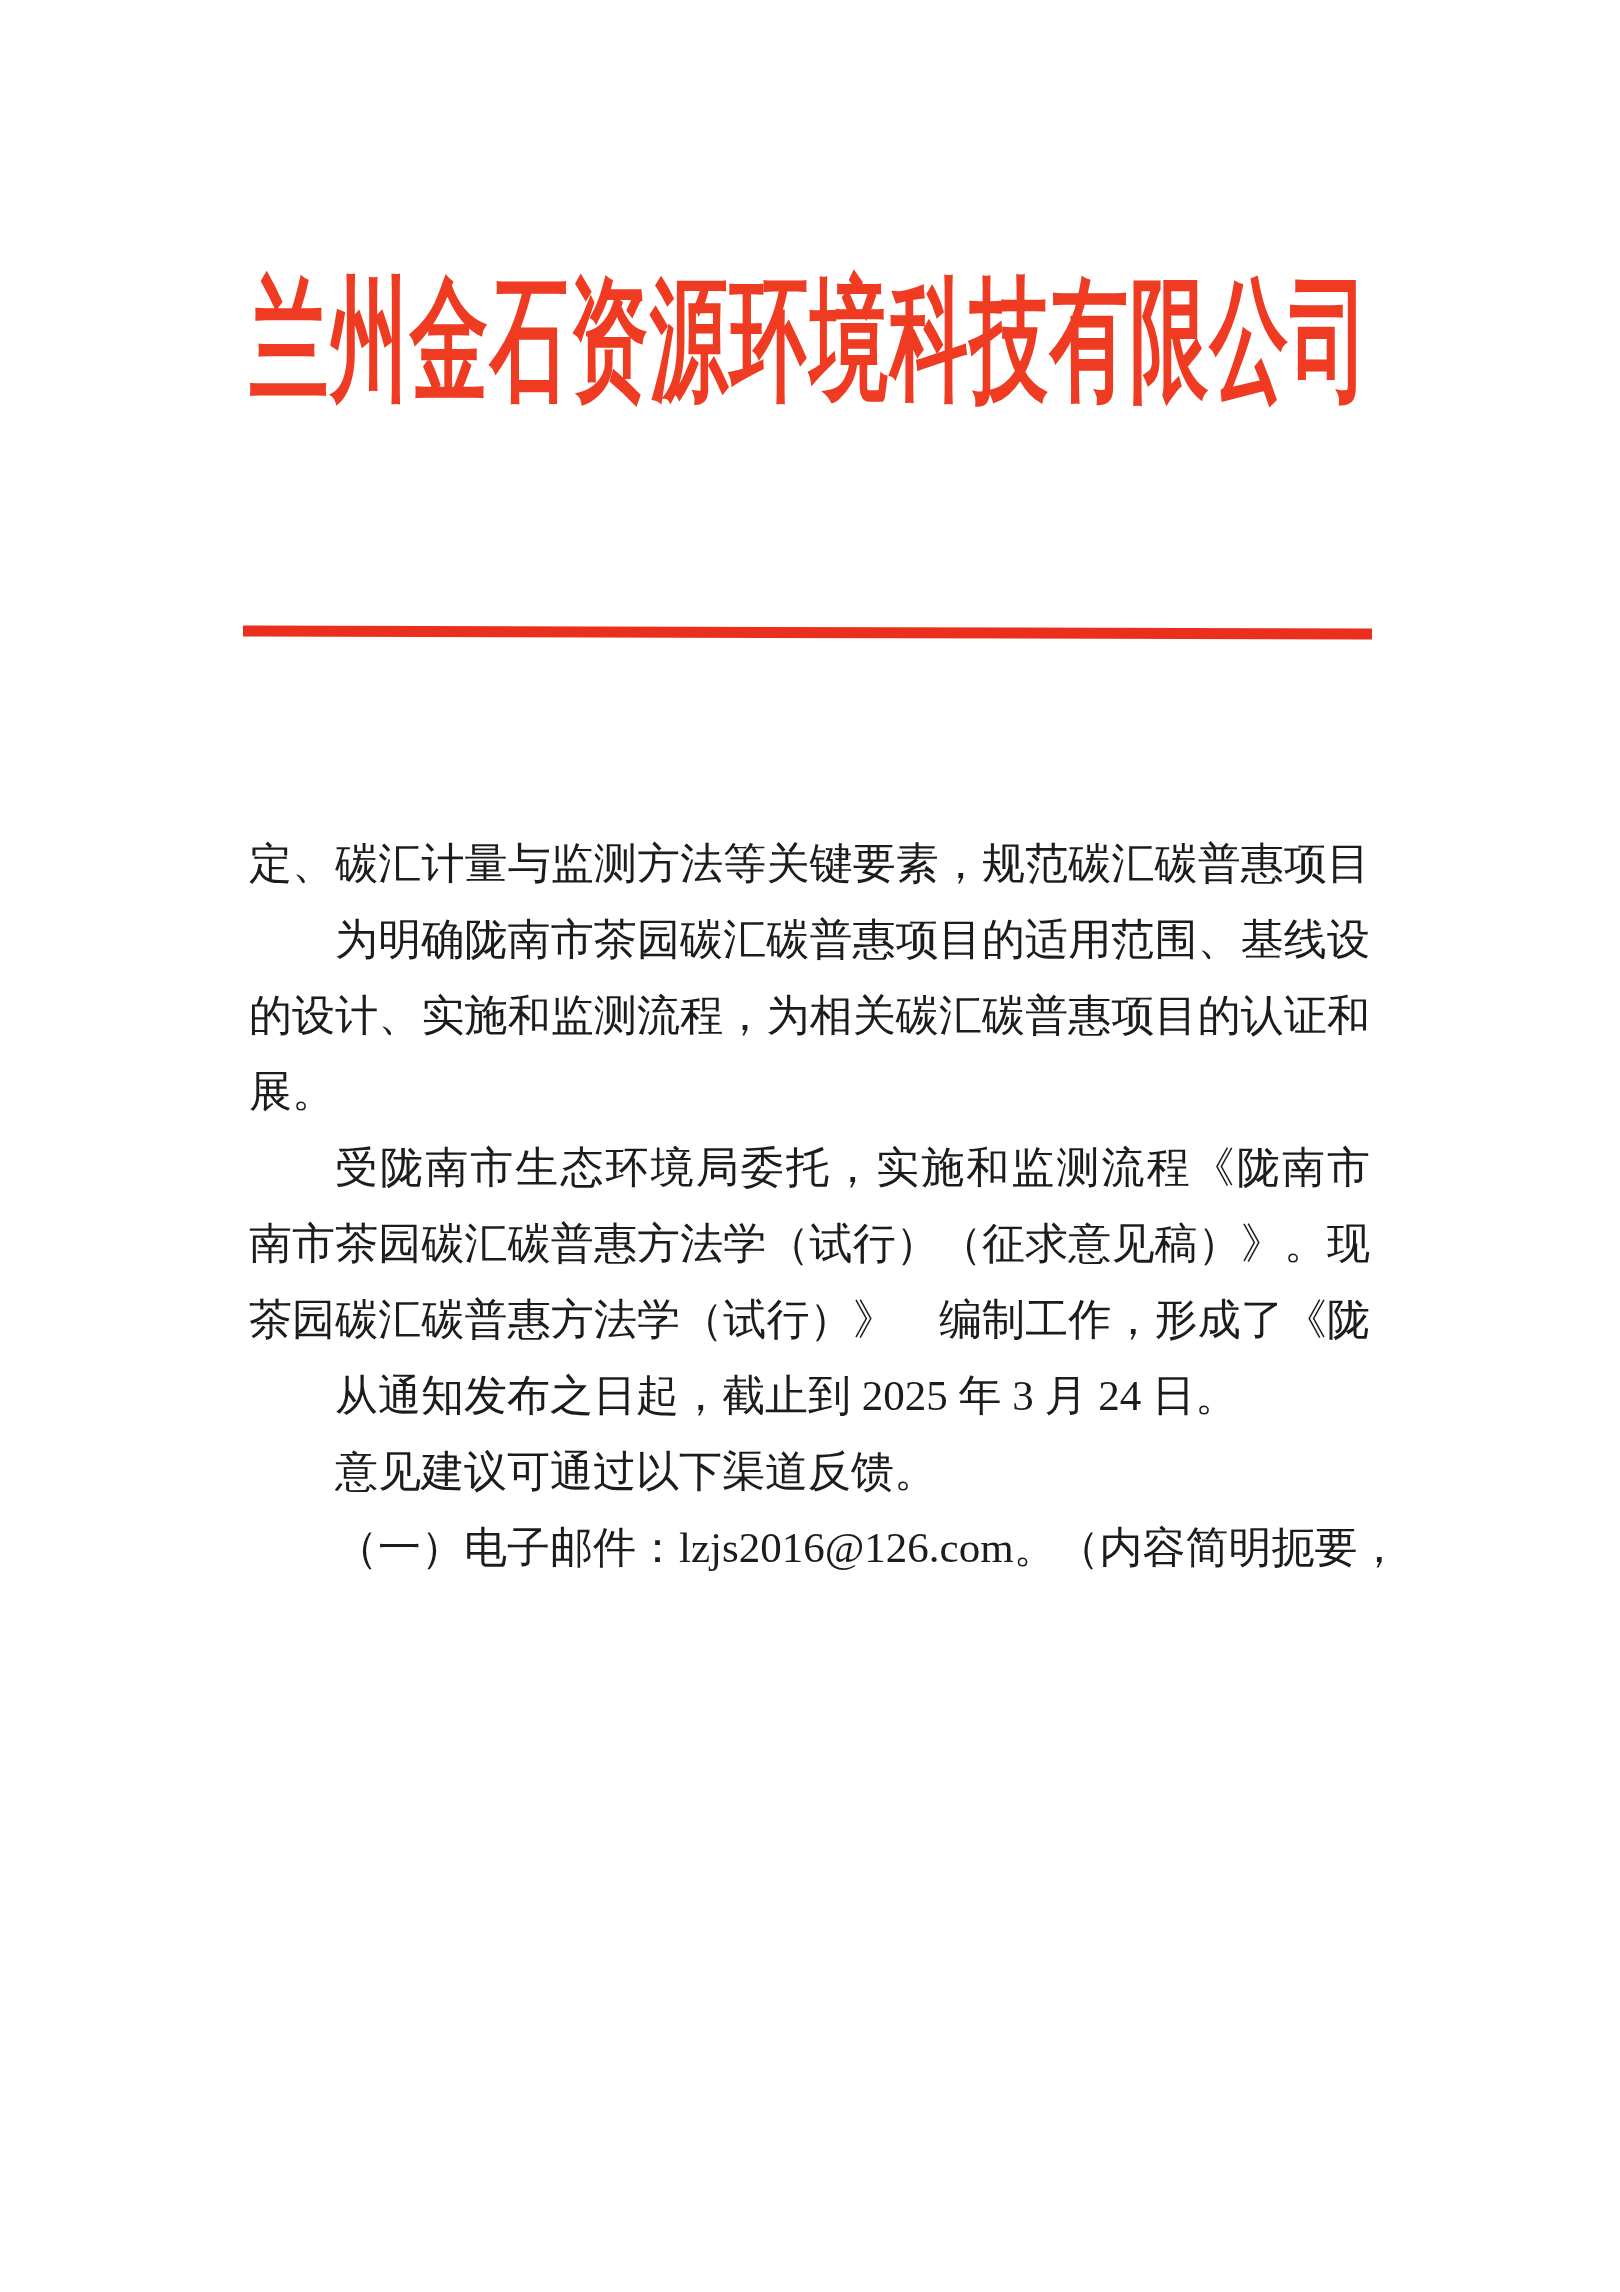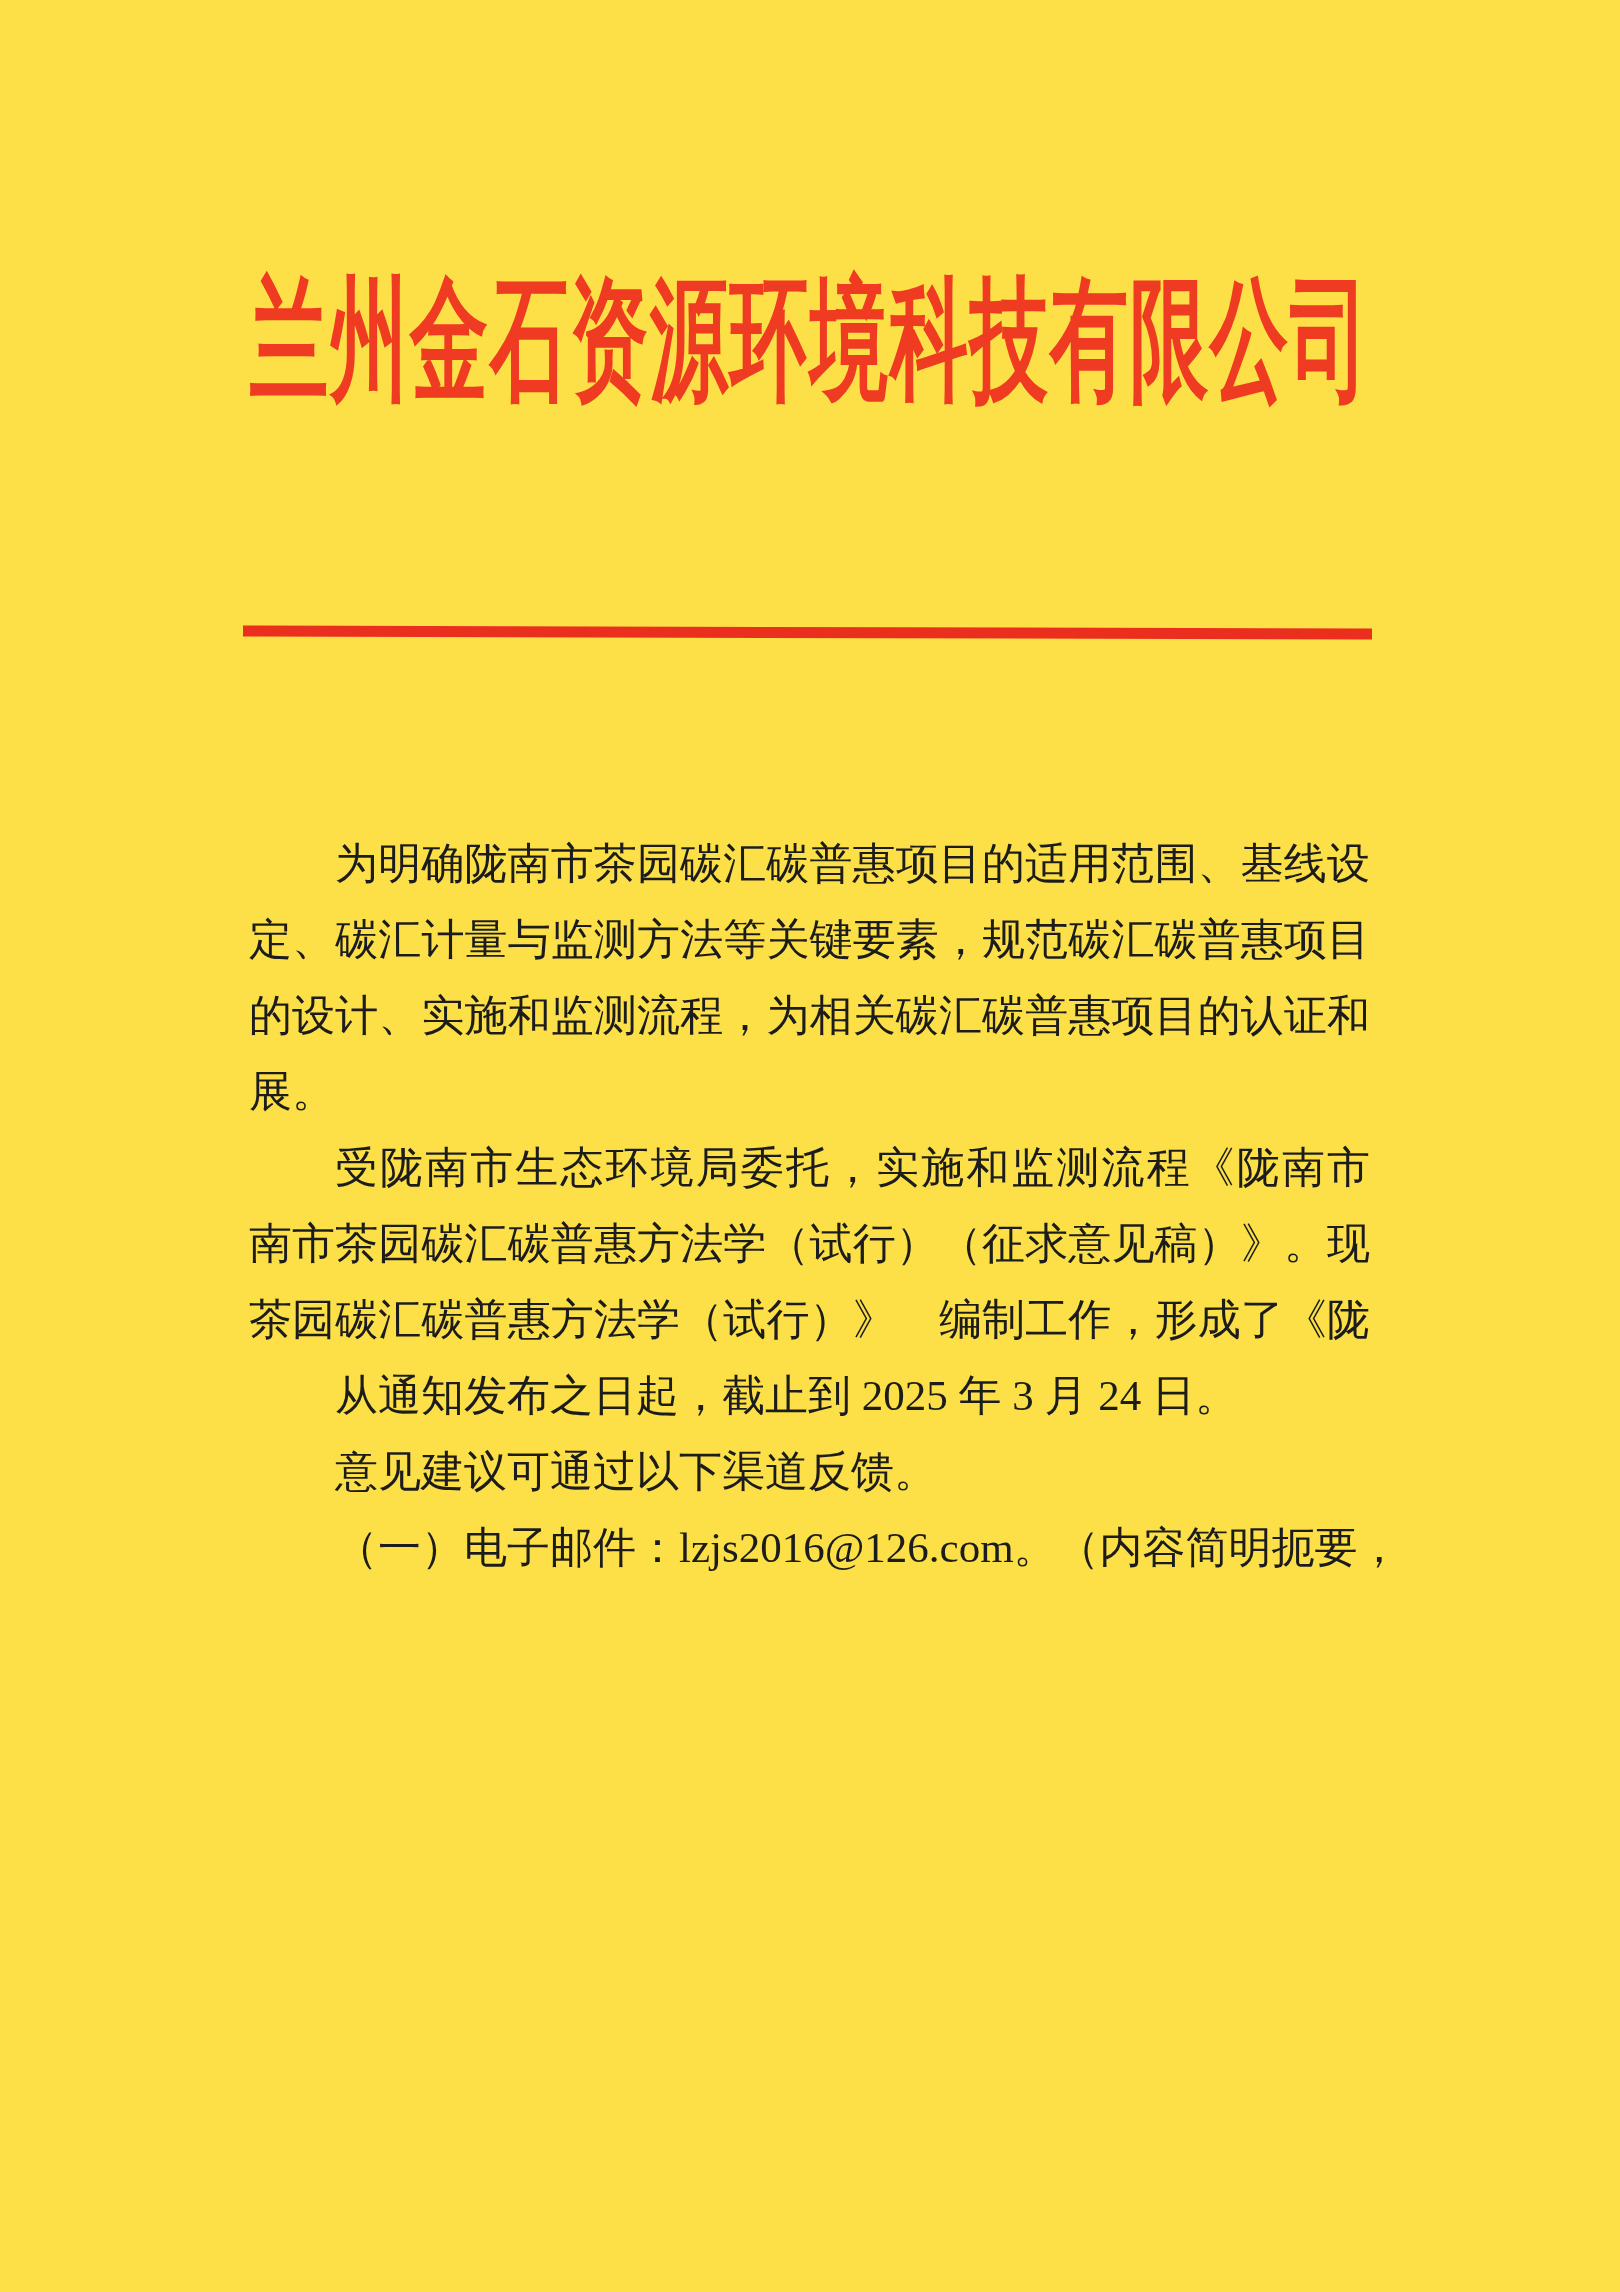--- a/index.html
+++ b/index.html
@@ -1,19 +1,19 @@
 <!DOCTYPE html>
 <html><head>
 <meta charset="utf-8">
 <style>
   html,body{margin:0;padding:0;background:#9a9a9a;}
   .page{
     position:relative;
     width:1620px;height:2293px;
-    background:#fde047;
+    background:#ffffff;
     overflow:hidden;
     font-family:"Liberation Serif","DejaVu Serif",serif;
   }
   
   .letterhead{
     position:absolute;
     left:0;right:0;
     top:302px;
     text-align:center;
     font-size:78px;
@@ -68,22 +68,22 @@
 <body>
 
 <div class="page">
 
   <div class="letterhead" style="color: rgb(238, 59, 34);">兰州金石资源环境科技有限公司</div>
 
   <div class="red-rule" style="background-color: rgb(234, 47, 30);"></div>
 
 
   <div class="body-block">
+    <div class="ln just">定、碳汇计量与监测方法等关键要素，规范碳汇碳普惠项目</div>
     <div class="ln ind just">为明确陇南市茶园碳汇碳普惠项目的适用范围、基线设</div>
-    <div class="ln just">定、碳汇计量与监测方法等关键要素，规范碳汇碳普惠项目</div>
     <div class="ln just">的设计、实施和监测流程，为相关碳汇碳普惠项目的认证和</div>
     <div class="ln">展。</div>
     <div class="ln ind just">受陇南市生态环境局委托，实施和监测流程《陇南市</div>
     <div class="ln just">南市茶园碳汇碳普惠方法学（试行）（征求意见稿）》。现</div>
     <div class="ln just">茶园碳汇碳普惠方法学（试行）》　编制工作，形成了《陇</div>
     <div class="ln ind">从通知发布之日起，截止到 2025 年 3 月 24 日。</div>
     <div class="ln ind">意见建议可通过以下渠道反馈。</div>
     <div class="ln ind latin">（一）电子邮件：lzjs2016@126.com。（内容简明扼要，</div>
   </div>
 

